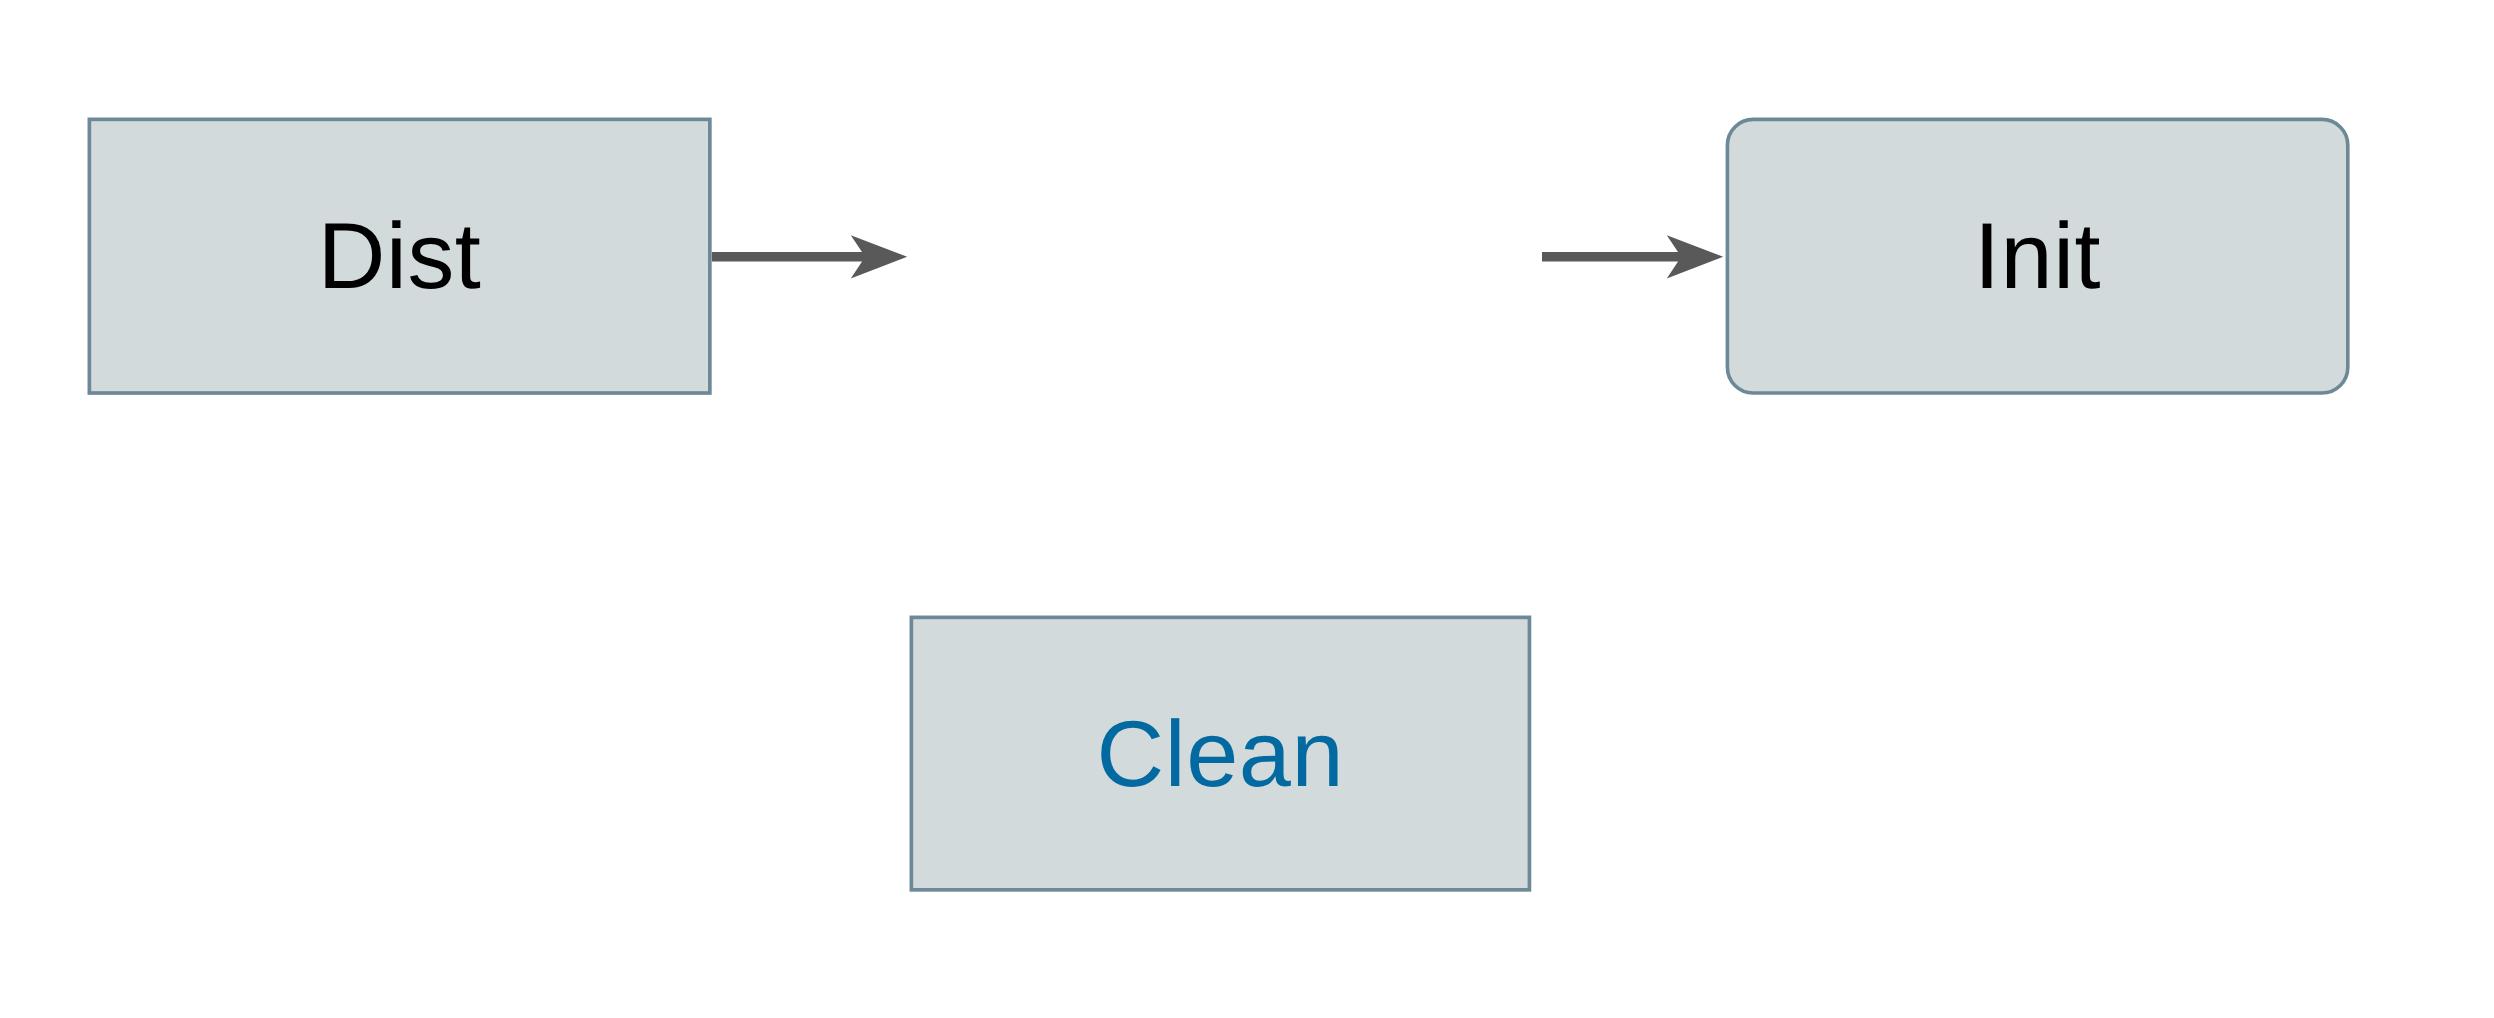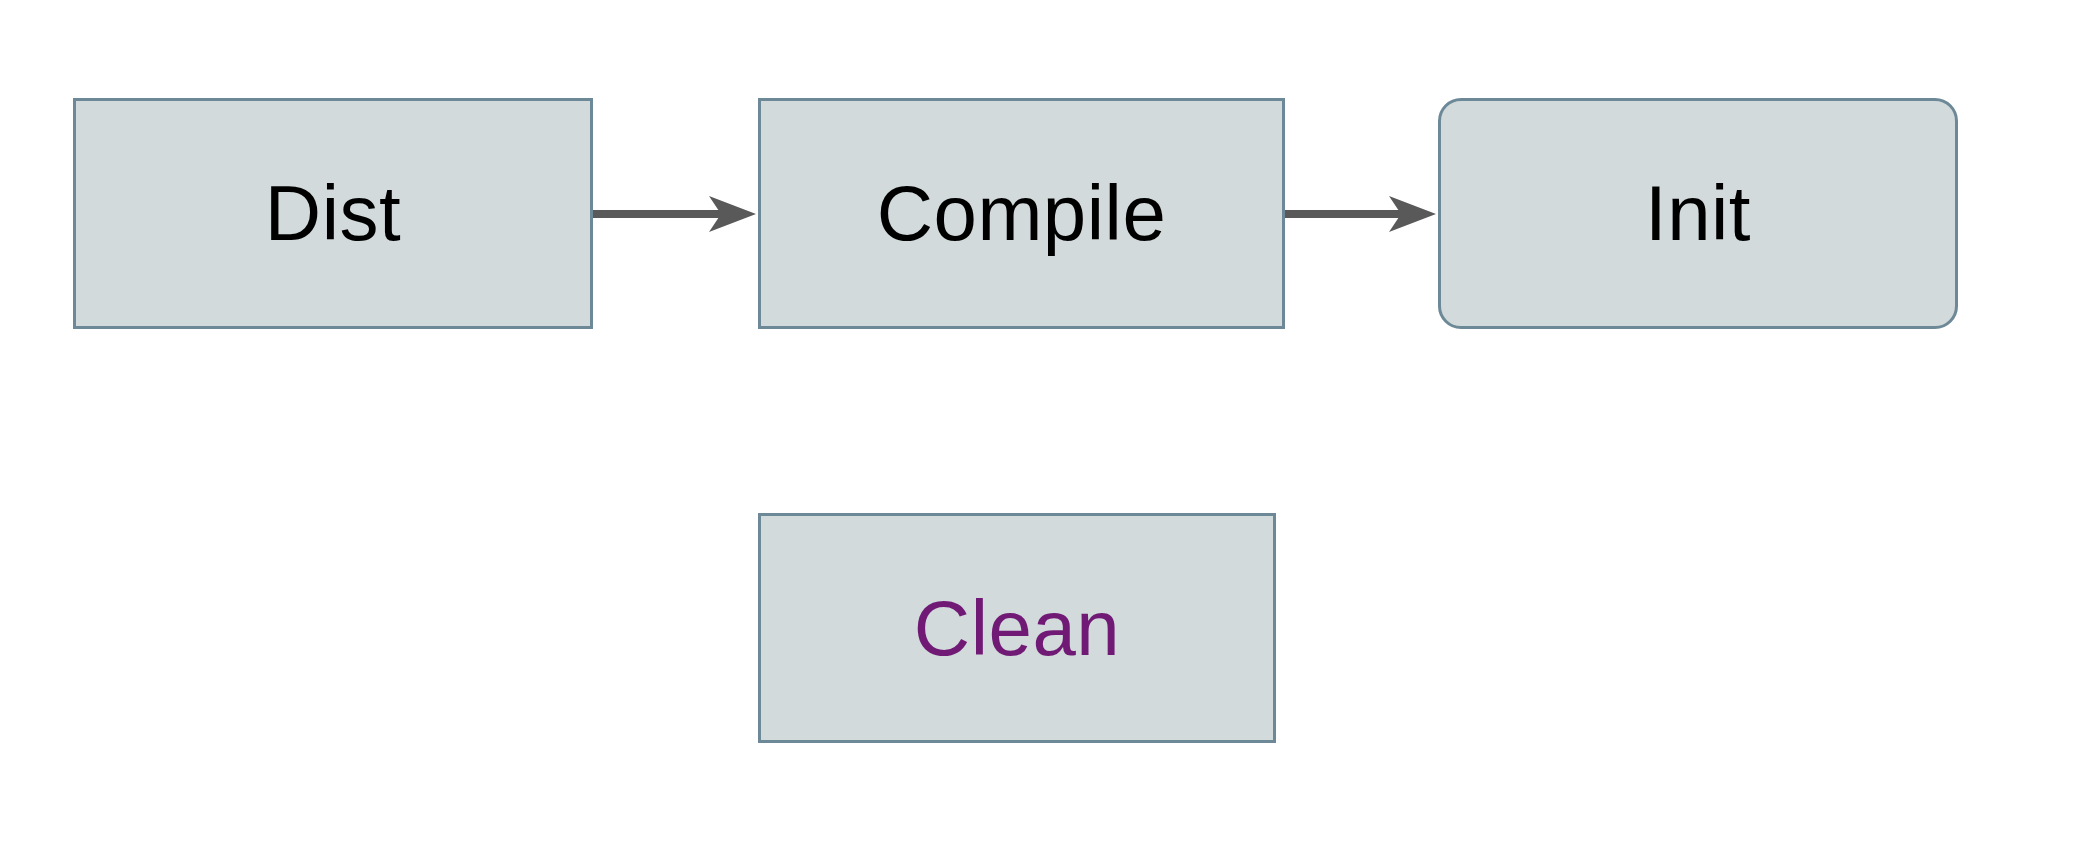--- a/index.html
+++ b/index.html
@@ -57,25 +57,22 @@
     <g>
       <line x1="1285" y1="214" x2="1403" y2="214" stroke-width="8" style="stroke: rgb(89, 89, 89);"></line>
       <polygon points="1436,214 1389,196 1401,214 1389,232" style="fill: rgb(89, 89, 89);"></polygon>
     </g>
   </svg>
 
   <div class="node node-dist" style="background: rgb(210, 218, 220);">
     <span class="node-label" style="color: rgb(0, 0, 0);">Dist</span>
   </div>
 
-  <div class="node node-compile" style="background: rgb(210, 218, 220);">
-    <span class="node-label" style="color: rgb(0, 0, 0);">Compile</span>
-  </div>
 
   <div class="node node-init" style="background: rgb(210, 218, 220);">
     <span class="node-label" style="color: rgb(0, 0, 0);">Init</span>
   </div>
 
   <div class="node node-clean" style="background: rgb(210, 218, 220);">
-    <span class="node-label" style="color: #701a75; text-align: center;">Clean</span>
+    <span class="node-label" style="color: #0369a1; text-align: center;">Clean</span>
   </div>
 
 </div>
 
 </body></html>

